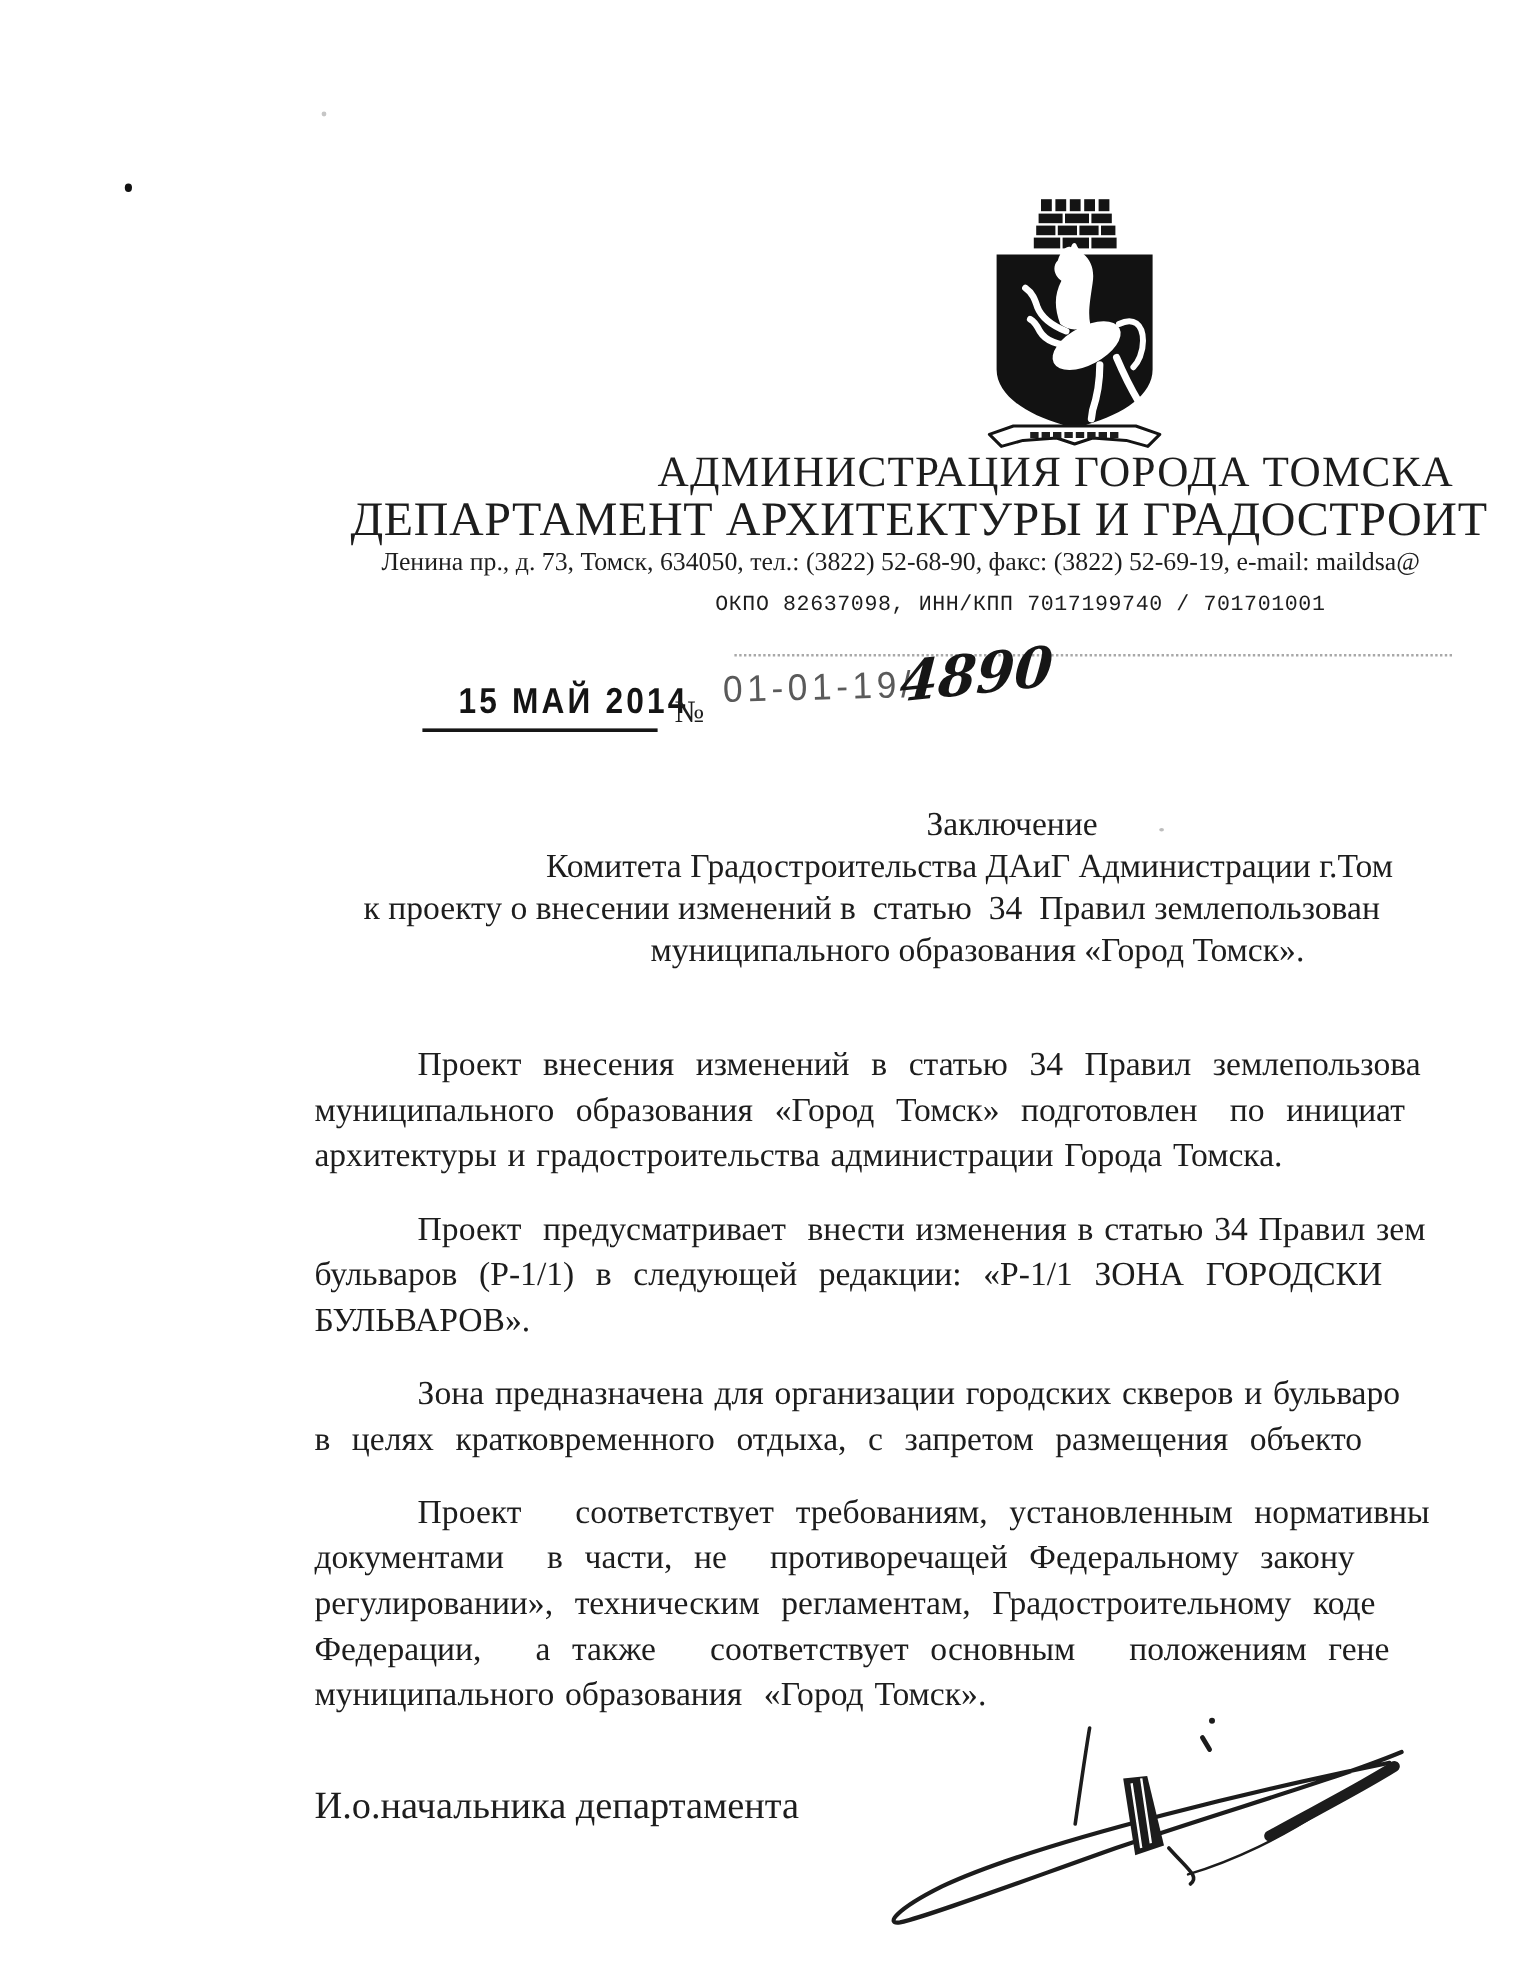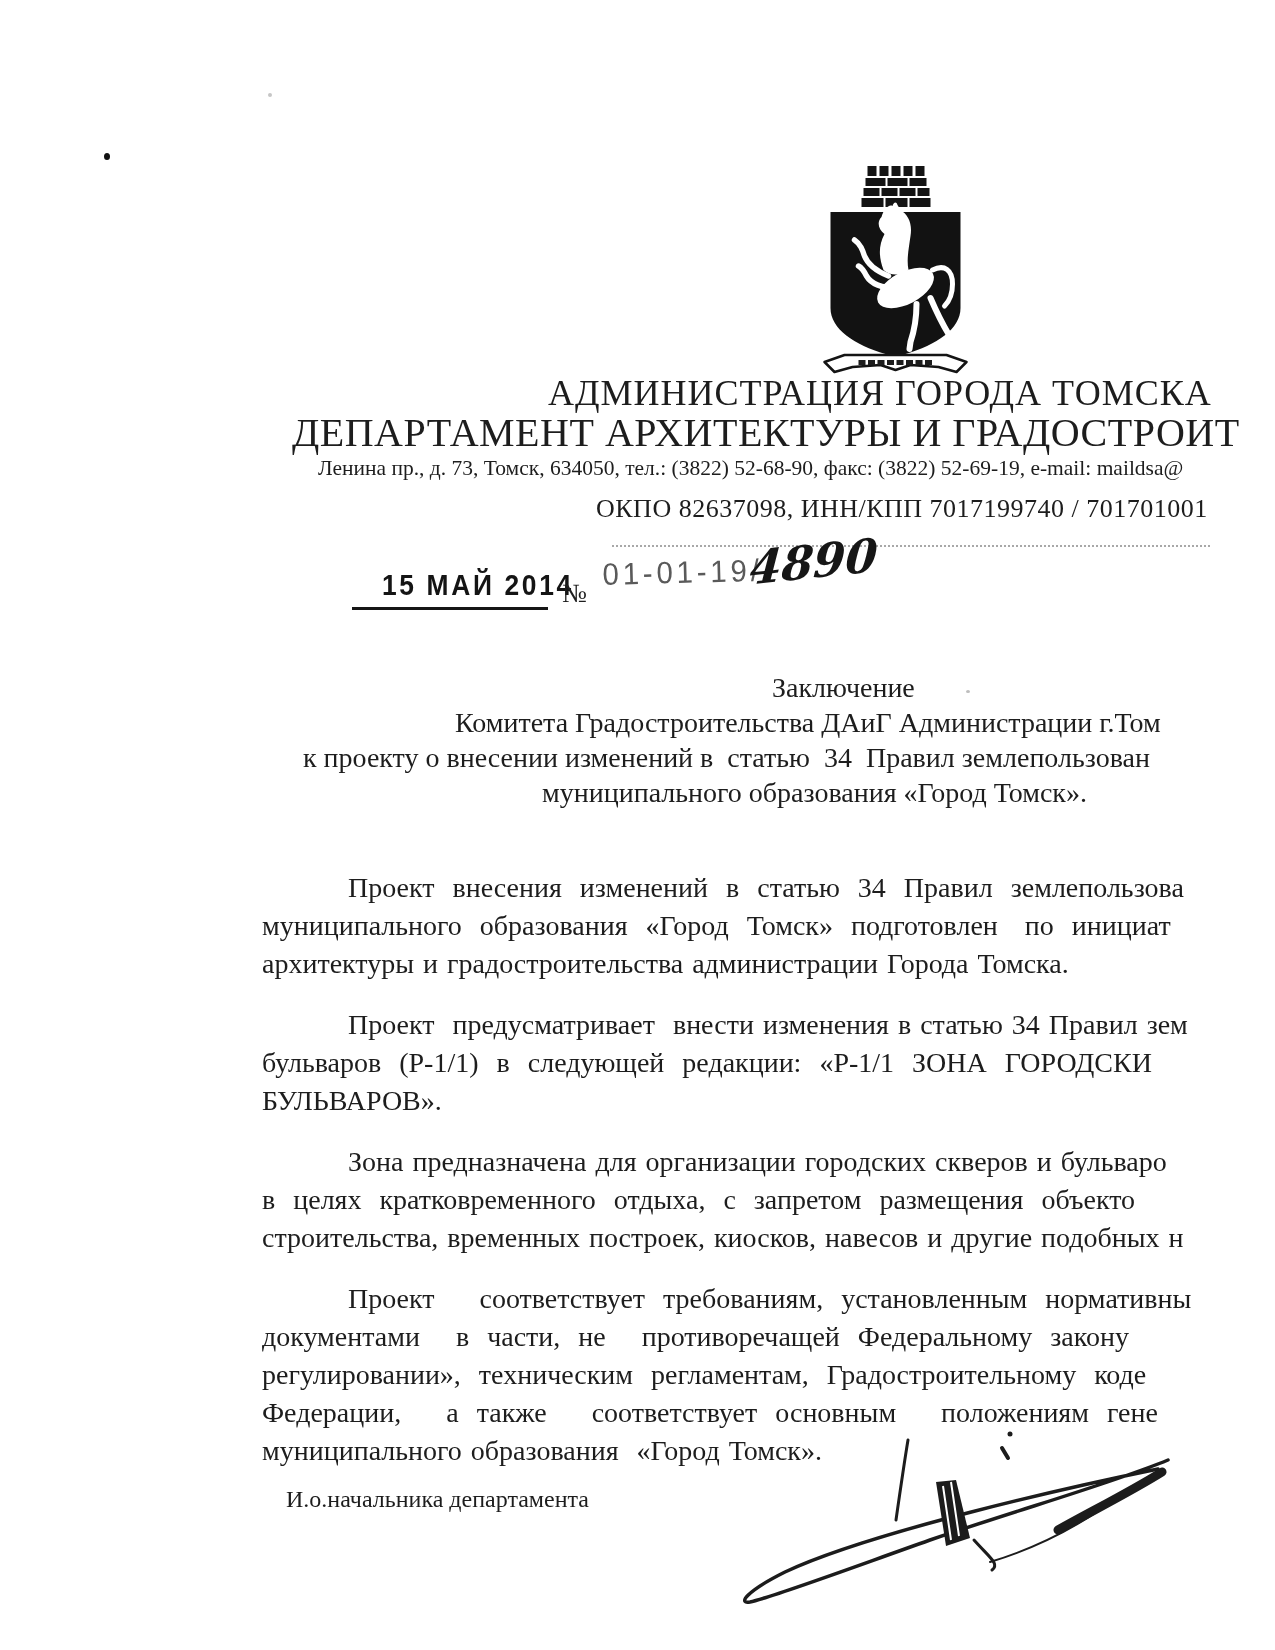--- a/index.html
+++ b/index.html
@@ -10,21 +10,21 @@
     background:#ffffff;
     overflow:hidden;
     font-family:"Liberation Serif", serif;
     color:#1d1d1d;
   }
   .abs{position:absolute;white-space:pre;}
   
   .org1{font-size:36px;letter-spacing:1px;}
   .org2{font-size:40px;letter-spacing:0.5px;}
   .addr{font-size:21.5px;}
-  .codes{font-size:26px;letter-spacing:0.5px;}
+  .codes{font-size:18px;letter-spacing:0.5px;font-family:Liberation Mono, monospace;}
   
   .date-stamp{
     font-family:"Liberation Sans", sans-serif;
     font-size:30px;font-weight:600;letter-spacing:3px;
     transform:scaleX(0.88);transform-origin:left top;color:#141414;
   }
   .date-underline{position:absolute;height:3px;background:#161616;}
   .num-sign{font-size:26px;}
   .num-stamp{
     font-family:"Liberation Sans", sans-serif;
@@ -39,21 +39,21 @@
   }
   .faint-line{position:absolute;border-top:2px dotted #a8a8a8;}
   
   .t-line{font-size:28px;}
   .body-block{position:absolute;left:262px;top:846px;}
   .body-line{
     font-size:28px;line-height:38px;white-space:pre;
     word-spacing:2px;
   }
   .body-line.indent{padding-left:86px;margin-top:23px;}
-  .sig-label{font-size:24px;margin-left:24px;}
+  .sig-label{font-size:32px;}
   .dot{position:absolute;border-radius:50%;}
 </style>
 </head>
 <body>
 
 <div class="page">
 
   <div class="dot" style="left:104px;top:153px;width:6px;height:7px;background:#111;"></div>
   <div class="dot" style="left:268px;top:93px;width:4px;height:4px;background:#c6c6c6;"></div>
   <div class="dot" style="left:966px;top:690px;width:4px;height:3px;background:#bdbdbd;"></div>
@@ -117,21 +117,20 @@
 
   <div class="body-block">
       <div class="body-line indent">Проект  внесения  изменений  в  статью  34  Правил  землепользова</div>
       <div class="body-line">муниципального  образования  «Город  Томск»  подготовлен   по  инициат</div>
       <div class="body-line">архитектуры и градостроительства администрации Города Томска.</div>
       <div class="body-line indent">Проект  предусматривает  внести изменения в статью 34 Правил зем</div>
       <div class="body-line">бульваров  (Р-1/1)  в  следующей  редакции:  «Р-1/1  ЗОНА  ГОРОДСКИ</div>
       <div class="body-line">БУЛЬВАРОВ».</div>
       <div class="body-line indent">Зона предназначена для организации городских скверов и бульваро</div>
       <div class="body-line">в  целях  кратковременного  отдыха,  с  запретом  размещения  объекто</div>
-      <div class="body-line">строительства, временных построек, киосков, навесов и другие подобных н</div>
       <div class="body-line indent">Проект     соответствует  требованиям,  установленным  нормативны</div>
       <div class="body-line">документами    в  части,  не    противоречащей  Федеральному  закону</div>
       <div class="body-line">регулировании»,  техническим  регламентам,  Градостроительному  коде</div>
       <div class="body-line">Федерации,     а  также     соответствует  основным     положениям  гене</div>
       <div class="body-line">муниципального образования  «Город Томск».</div>
     </div>
 
   <div class="abs sig-label" style="left:262px;top:1486px;">И.о.начальника департамента</div>
 
   <svg class="abs" style="left:690px;top:1412px;" width="500" height="215" viewBox="0 0 500 215">

